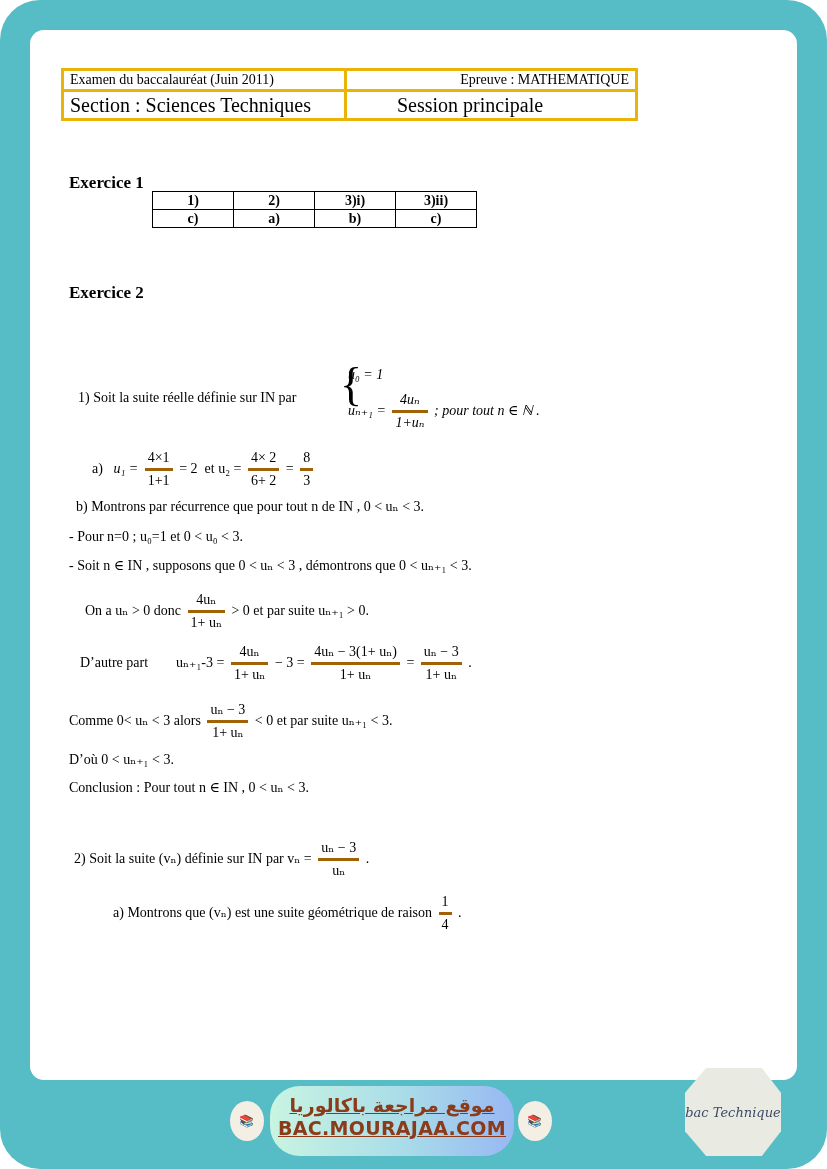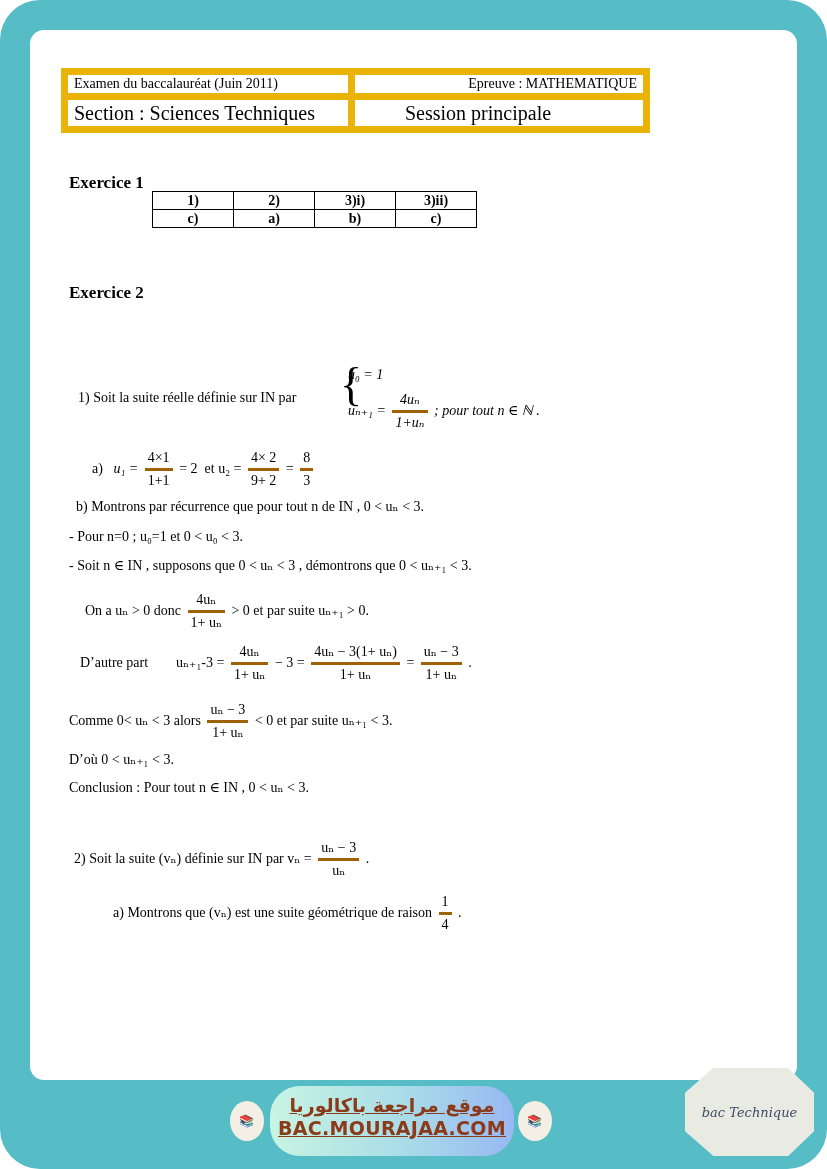--- a/index.html
+++ b/index.html
@@ -14,21 +14,21 @@
     background: #56bcc5; border-radius: 40px;
   }
   .sheet {
     position: absolute; left: 30px; top: 30px; width: 767px; height: 1050px;
     background: #ffffff; border-radius: 14px;
   }
   .abs { position: absolute; }
 
   
   table.hdr { position: absolute; left: 61px; top: 68px; border-collapse: collapse; }
-  table.hdr td { border: 7px solid #eab308; padding: 0 6px; }
+  table.hdr td { border: 3px solid #eab308; padding: 0 6px; }
   .hdr .r1 td { height: 18px; font-size: 14px; }
   .hdr .r2 td { height: 26px; font-size: 20px; }
   .hdr .c1 { width: 268px; }
   .hdr .c2 { width: 268px; text-align: right; }
   .hdr .r2 .c2 { text-align: left; padding-left: 50px; width: 232px; }
 
   .ex-title { font-weight: bold; font-size: 17px; }
 
   table.ans { position: absolute; left: 152px; top: 191px; border-collapse: collapse; }
   table.ans td { border: 1px solid #000; width: 80px; height: 17px; text-align: center; font-weight: bold; font-size: 14px; padding: 0; }
@@ -49,21 +49,21 @@
     font-family: "DejaVu Sans", sans-serif;
   }
   .banner .ar { font-size: 19px; margin-top: 8px; text-decoration: underline; direction: rtl; }
   .banner .lat { font-size: 19px; margin-top: 1px; text-decoration: underline; letter-spacing: 0.3px; }
   .logo-circle {
     position: absolute; width: 34px; height: 40px; border-radius: 50%;
     background: #f3efe4;
     display: flex; align-items: center; justify-content: center; font-size: 12px;
   }
   .bt-badge {
-    position: absolute; left: 685px; top: 1068px; width: 129px; height: 88px;
+    position: absolute; left: 685px; top: 1068px; width: 96px; height: 88px;
     background: #e9ebe3;
     clip-path: polygon(22% 0, 80% 0, 100% 28%, 100% 72%, 80% 100%, 22% 100%, 0 72%, 0 28%);
     display: flex; align-items: center; justify-content: center;
     color: #3d4a66; font-family: "DejaVu Serif", serif; font-style: italic; font-size: 13px;
   }
 </style>
 </head>
 <body>
 
 <div class="frame"></div>
@@ -110,21 +110,21 @@
   <span class="frac"><span class="num">4uₙ</span><span>1+uₙ</span></span>
   <span>; pour tout  n ∈ ℕ .</span>
 </div>
 
 <div class="abs line" style="left:92px; top:448px;">
   <span>a)</span>&nbsp;&nbsp;
   <span class="m">u₁ =</span>
   <span class="frac"><span class="num">4×1</span><span>1+1</span></span>
   <span>= 2</span>&nbsp;
   <span>et u₂ =</span>
-  <span class="frac"><span class="num">4× 2</span><span>9+ 2</span></span>
+  <span class="frac"><span class="num">4× 2</span><span>6+ 2</span></span>
   <span>=</span>
   <span class="frac"><span class="num">8</span><span>3</span></span>
 </div>
 
 <div class="abs line" style="left:76px; top:498px;">b) Montrons par récurrence que pour tout n  de IN , 0 &lt; uₙ &lt; 3.</div>
 <div class="abs line" style="left:69px; top:529px;">- Pour n=0 ;    u₀=1 et   0 &lt; u₀ &lt; 3.</div>
 <div class="abs line" style="left:69px; top:557px;">- Soit n ∈ IN  , supposons que  0 &lt; uₙ &lt; 3 , démontrons que 0 &lt; uₙ₊₁ &lt; 3.</div>
 
 <div class="abs line" style="left:85px; top:590px;">
   <span>On a    uₙ &gt; 0 donc</span>

